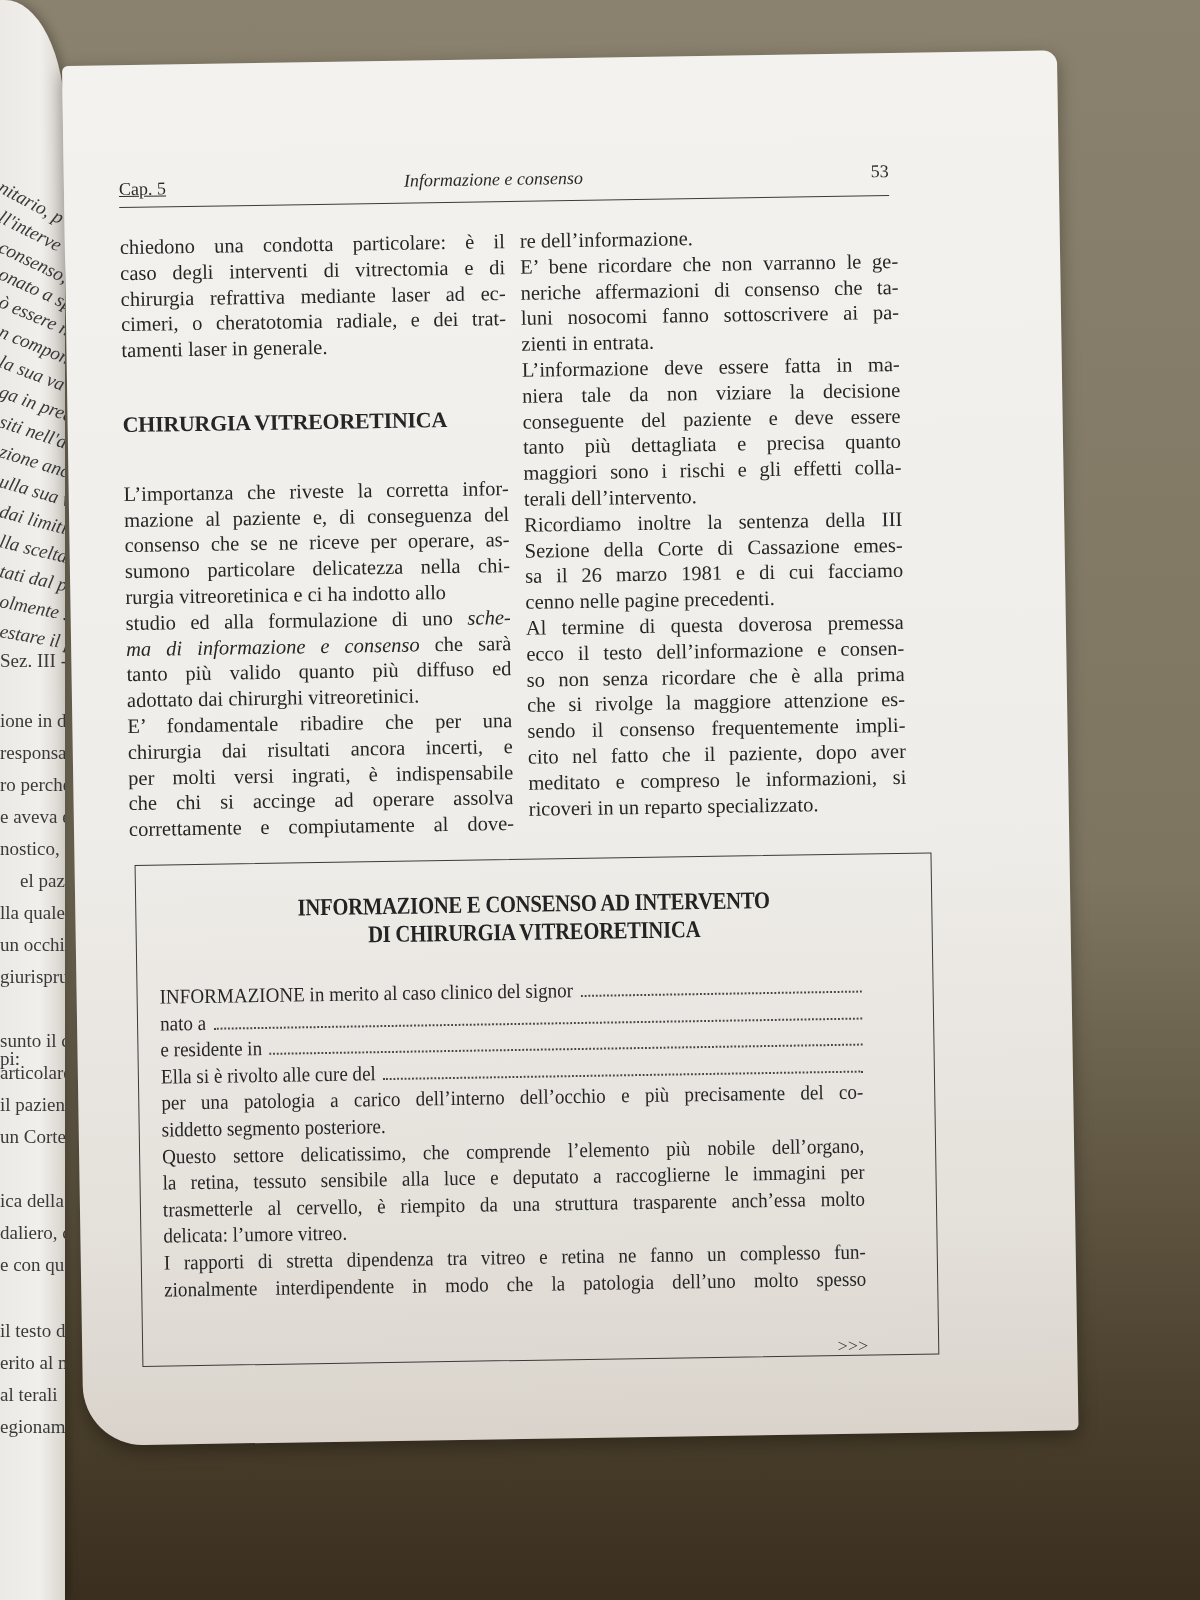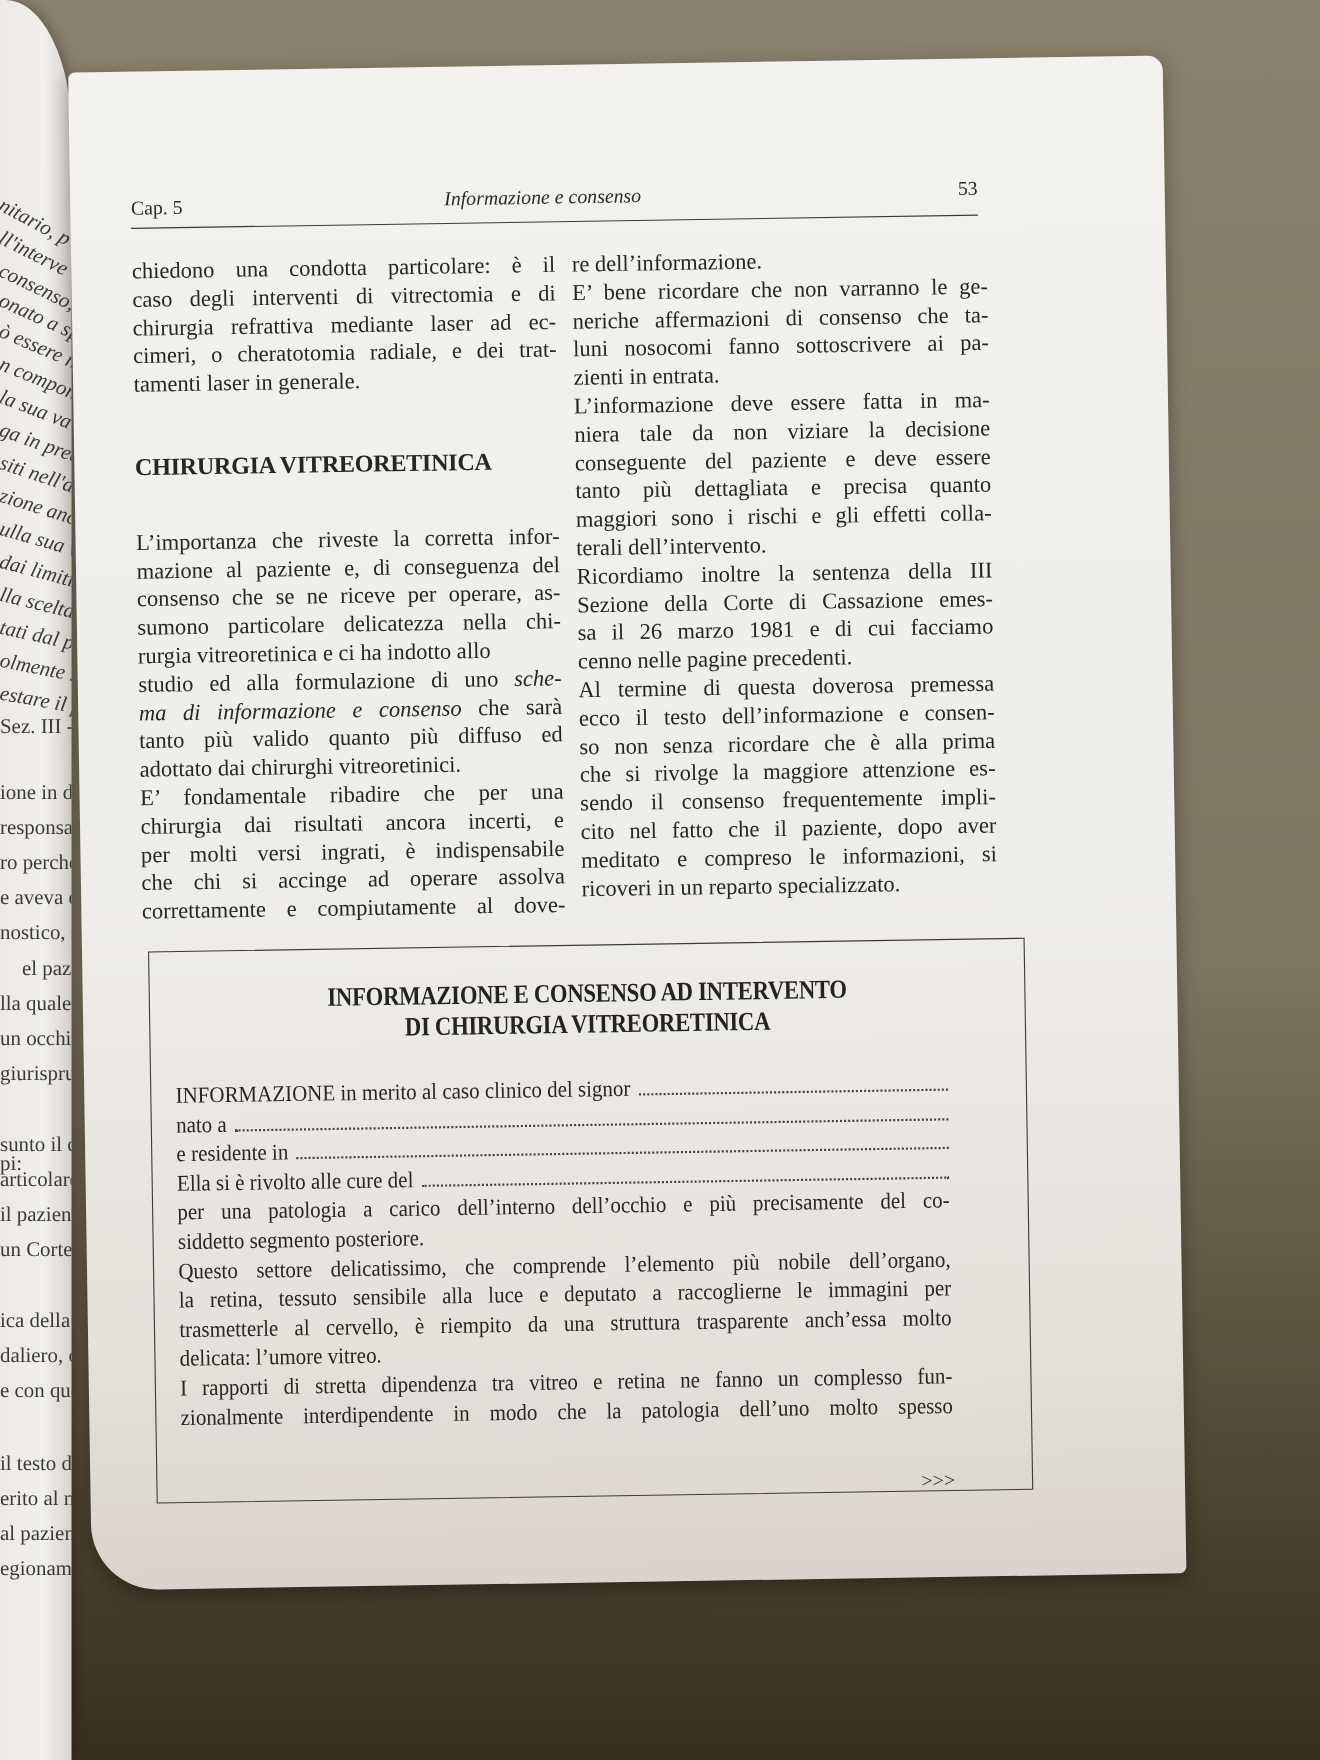--- a/index.html
+++ b/index.html
@@ -29,21 +29,21 @@
     background: linear-gradient(180deg, #f4f2ef 0%, #efede9 55%, #e4e0da 85%, #d9d3cb 100%);
     border-radius: 6px 14px 6px 60px;
     transform: rotate(-0.9deg);
     transform-origin: 0 0;
     box-shadow: 0 6px 18px rgba(0,0,0,0.35);
   }
   .header {
     position:absolute; left:55px; top:110px; width:770px; height:30px;
     font-size:18px; color:#2a2a2a;
   }
-  .header .chap { position:absolute; left:0; top:4px; }
+  .header .chap { position:absolute; left:0; top:4px;text-decoration:underline; }
   .header .title { position:absolute; left:285px; top:0; font-style:italic; }
   .header .num { position:absolute; right:0; top:-2px;text-align:center; }
   .header-rule {
     position:absolute; left:55px; top:142px; width:770px; height:1px; background:#3a3a3a;
   }
   .col {
     position:absolute; top:170px; width:385px;
     font-size:20.5px; line-height:25.8px; color:#262626; text-align:justify;
   }
   .col.left { left:55px; }
@@ -111,21 +111,21 @@
     <span class="frag" style="top: 1048px; transform: none; transform-origin: 0px 50%;">pi:</span>
     <span class="frag" style="top: 1030px; transform: none; transform-origin: 0px 50%;">sunto il co</span>
     <span class="frag" style="top: 1062px; transform: none; transform-origin: 0px 50%;">articolare r</span>
     <span class="frag" style="top: 1094px; transform: none; transform-origin: 0px 50%;">il paziente s</span>
     <span class="frag" style="top: 1126px; transform: none; transform-origin: 0px 50%;">un Corte</span>
     <span class="frag" style="top: 1190px; transform: none; transform-origin: 0px 50%;">ica della r</span>
     <span class="frag" style="top: 1222px; transform: none; transform-origin: 0px 50%;">daliero, ch</span>
     <span class="frag" style="top: 1254px; transform: none; transform-origin: 0px 50%;">e con quel</span>
     <span class="frag" style="top: 1320px; transform: none; transform-origin: 0px 50%;">il testo di i</span>
     <span class="frag" style="top: 1352px; transform: none; transform-origin: 0px 50%;">erito al me</span>
-    <span class="frag" style="top: 1384px; transform: none; transform-origin: 0px 50%;">al pazien</span>
+    <span class="frag" style="top: 1384px; transform: none; transform-origin: 0px 50%;">al terali</span>
     <span class="frag" style="top: 1416px; transform: none; transform-origin: 0px 50%;">egionamento</span>
   </div>
 <div class="book-edge"></div>
 
 <div class="page">
   <div class="header">
     <span class="chap">Cap. 5</span>
     <span class="title">Informazione e consenso</span>
     <span class="num">53</span>
   </div>

